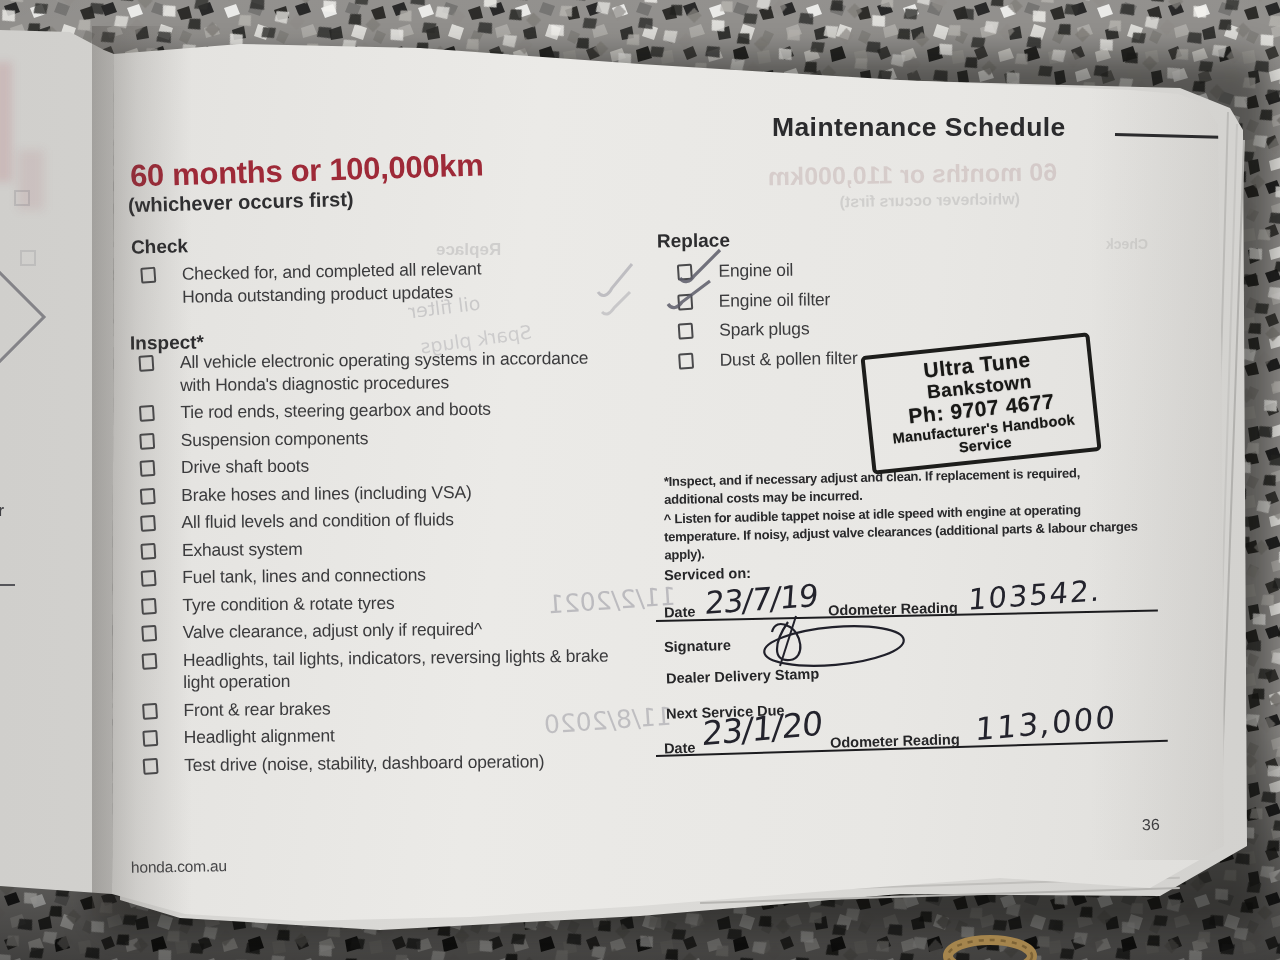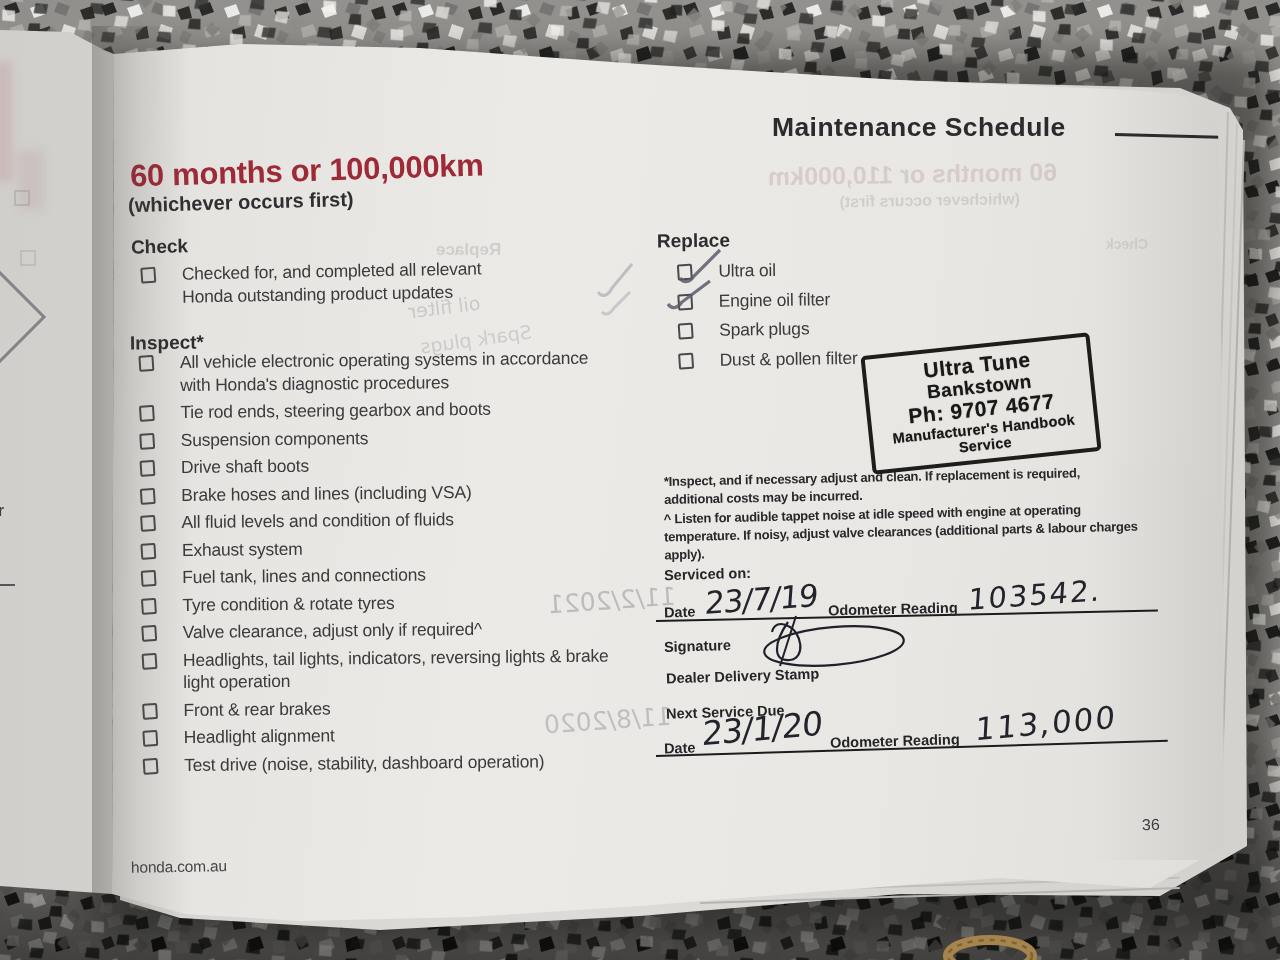--- a/index.html
+++ b/index.html
@@ -197,21 +197,21 @@
     <div class="row">
         <span class="cb"></span>
         <span>Test drive (noise, stability, dashboard operation)</span>
       </div>
   </div>
 
   <div class="abs h-sec" style="left:657px;top:230px;transform:rotate(-.8deg);">Replace</div>
   <div class="list" style="left:678px;top:258px;width:330px;transform:rotate(-.8deg);">
     <div class="row" style="margin-bottom:7px;">
         <span class="cb"></span>
-        <span>Ultra oil</span>
+        <span>Engine oil</span>
       </div>
     <div class="row" style="margin-bottom:7px;">
         <span class="cb"></span>
         <span>Engine oil filter</span>
       </div>
     <div class="row" style="margin-bottom:7px;">
         <span class="cb"></span>
         <span>Spark plugs</span>
       </div>
     <div class="row" style="margin-bottom:7px;">

